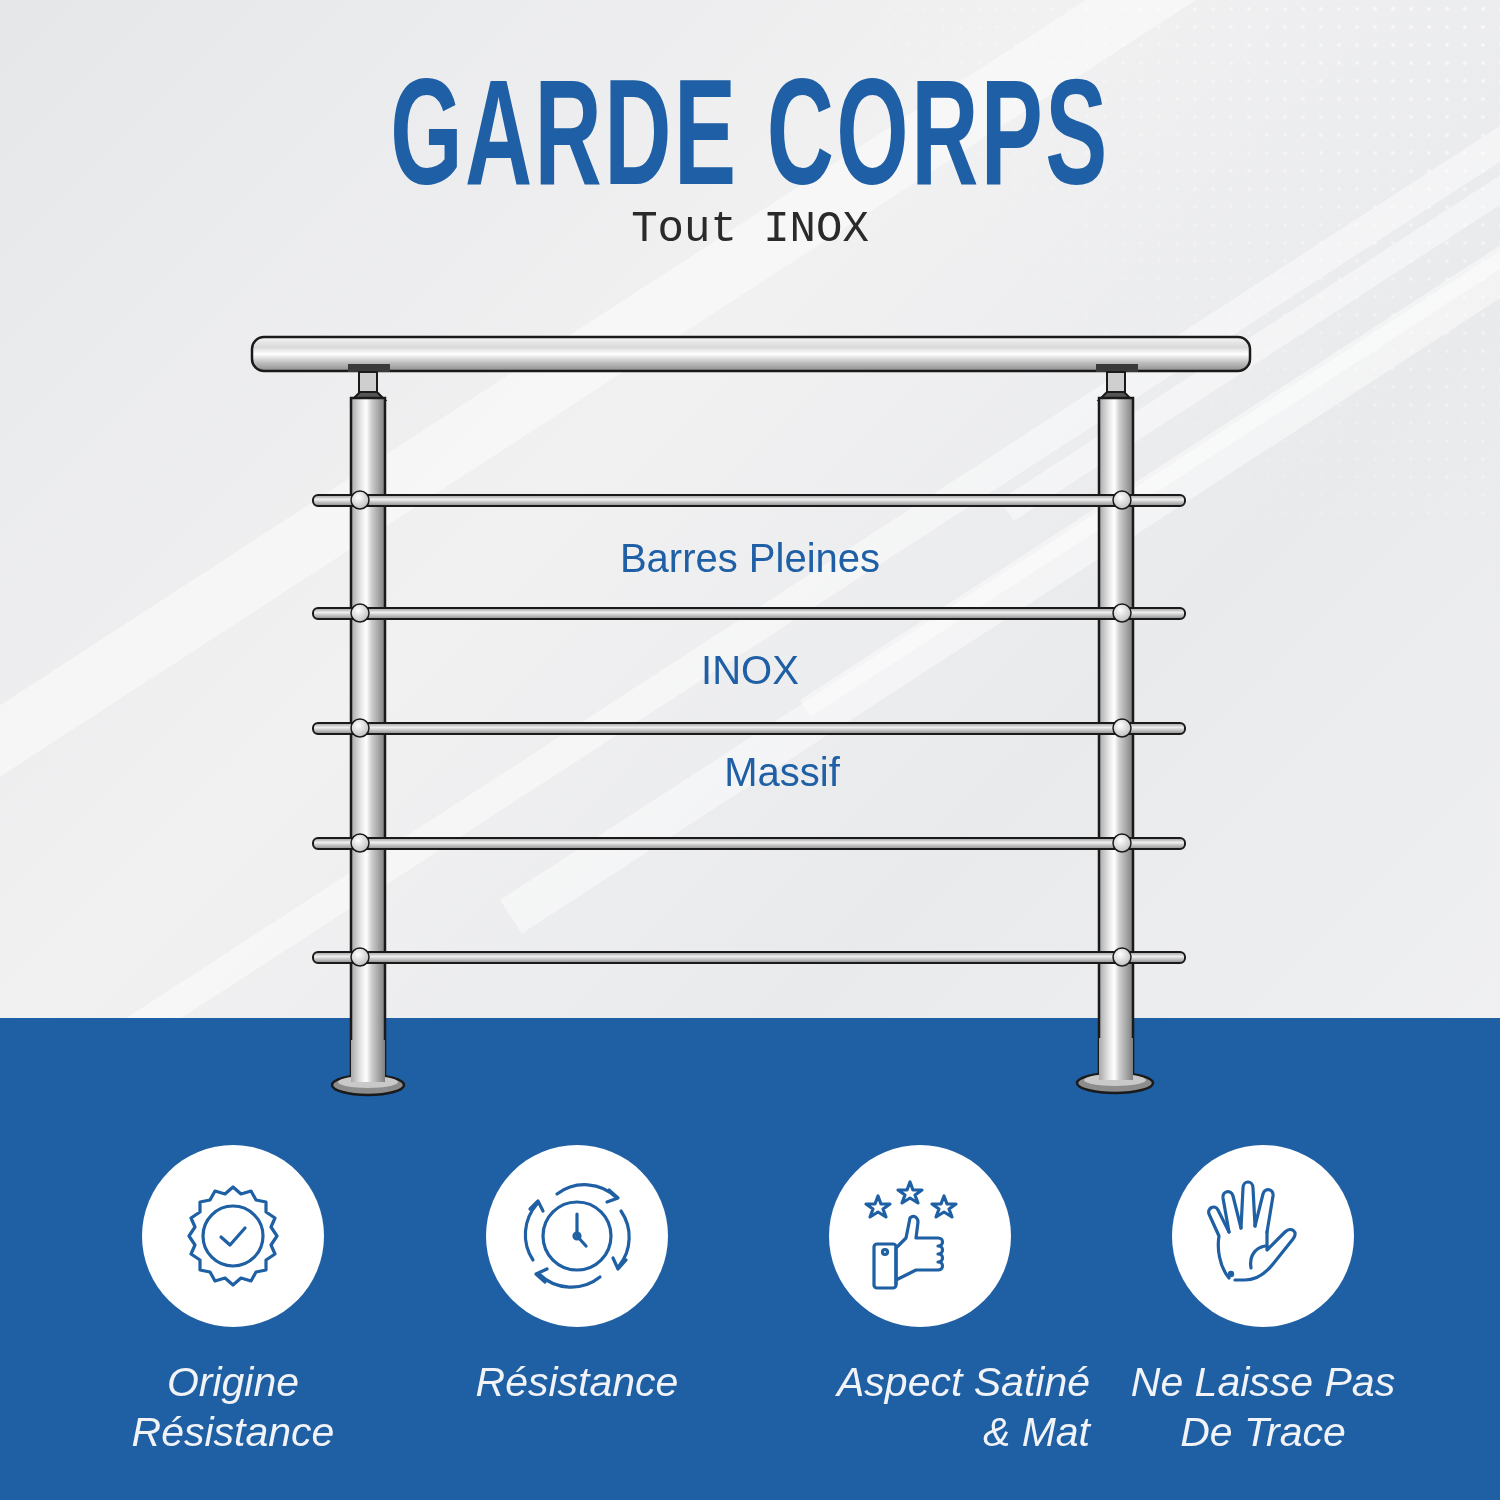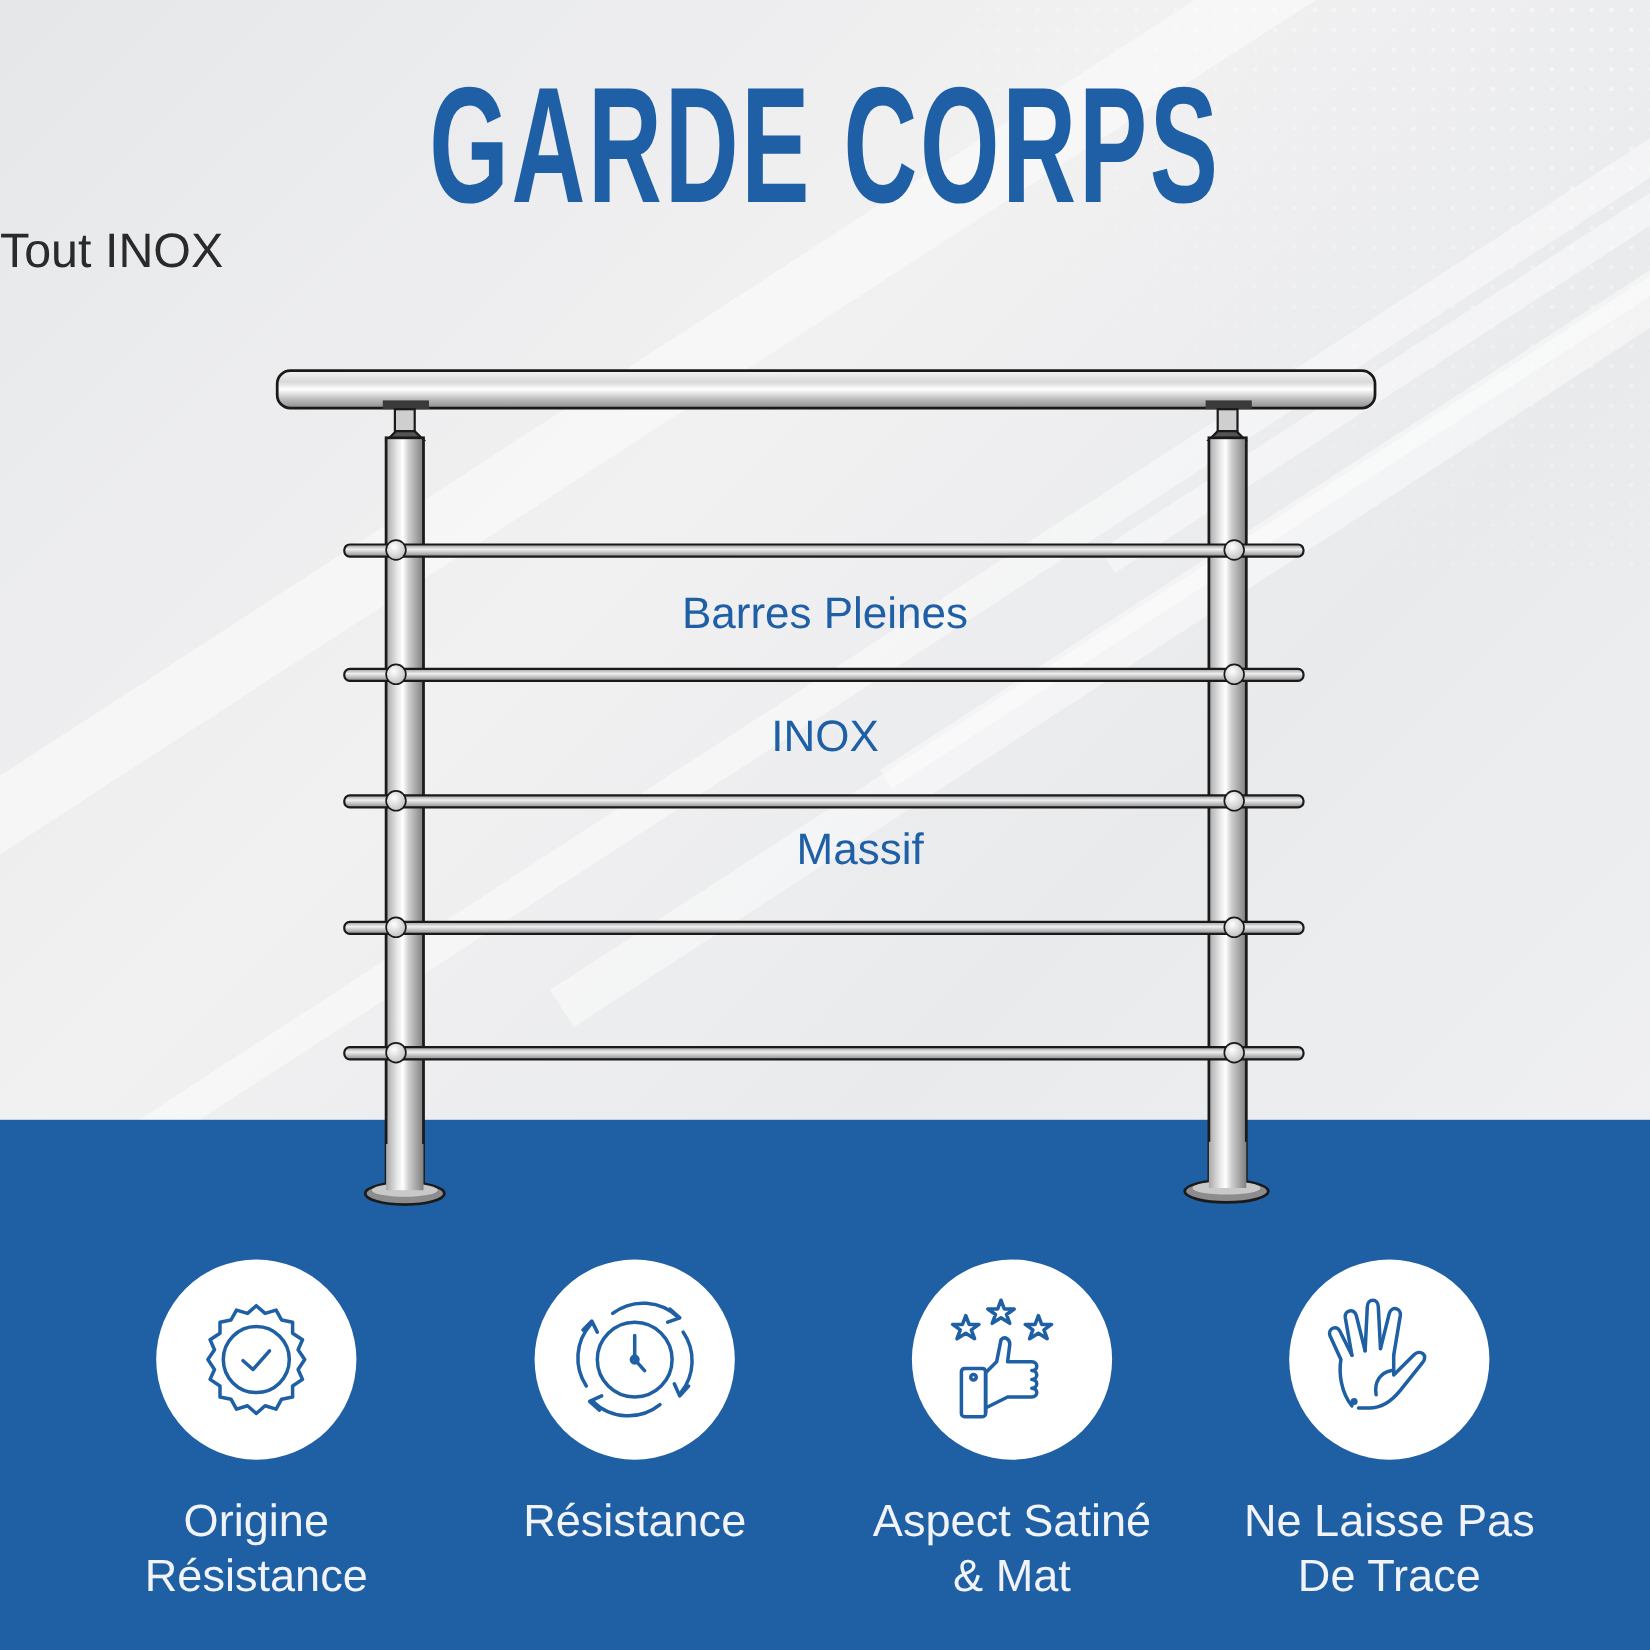--- a/index.html
+++ b/index.html
@@ -11,25 +11,25 @@
   .dots{position:absolute;right:0;top:0;width:620px;height:520px;
     background-image:radial-gradient(circle,rgba(255,255,255,0.85) 1.8px,transparent 2.2px);
     background-size:18px 18px;opacity:0.7;
     -webkit-mask-image:linear-gradient(225deg,#000 0%,rgba(0,0,0,0.4) 45%,transparent 75%);
     mask-image:linear-gradient(225deg,#000 0%,rgba(0,0,0,0.4) 45%,transparent 75%);}
   .blue-band{position:absolute;left:0;top:1018px;width:1500px;height:482px;}
   .title{position:absolute;left:0;top:62px;width:1500px;text-align:center;
     font-family:"Liberation Sans","DejaVu Sans",sans-serif;font-weight:bold;
     font-size:150px;line-height:140px;letter-spacing:4px;
     transform:scaleX(0.62);transform-origin:center top;}
-  .subtitle{position:absolute;left:0;top:203px;width:1500px;
-    font-size:44px;line-height:52px;color:#2a2a2a;}
+  .subtitle{position:absolute;left:0;top:203px;width:1500px;text-align:center;
+    font-size:44px;line-height:52px;color:#2a2a2a;font-family:Liberation Mono, monospace;}
   .rail-svg{position:absolute;left:0;top:0;}
   .mid-label{position:absolute;left:0;width:1500px;text-align:center;font-size:40px;line-height:48px;}
-  .feature{position:absolute;width:340px;text-align:center;}
+  .feature{position:absolute;width:340px;text-align:center;font-style:italic;}
   .feature .circle{width:182px;height:182px;border-radius:50%;background:#ffffff;margin:0 auto;
     display:flex;align-items:center;justify-content:center;}
   .feature .label{margin-top:30px;color:#f1f3f7;font-size:41px;line-height:50px;}
 </style>
 </head>
 <body>
 
 <div class="bg-stripes">
   <div class="stripe" style="left:-300px;top:900px;"></div>
   <div class="stripe" style="left:0px;top:1100px;height:30px;"></div>
@@ -156,21 +156,21 @@
       <path d="M28 106 L19 98 L30 93"></path>
       <path d="M16 84 A46 46 0 0 1 20 28"></path>
       <path d="M13 33 L21 25 L26 35"></path>
     </svg>
   </div>
   <div class="label">
     <div>Résistance</div>
   </div>
 </div>
 
-<div class="feature" style="left:750px;top:1145px;">
+<div class="feature" style="left:750px;top:1145px;text-align:right;">
   <div class="circle">
     <svg width="120" height="120" viewBox="0 0 120 120" fill="none" stroke="#1f5fa3" stroke-width="3.2" stroke-linecap="round" stroke-linejoin="round">
       <path d="M18 20 L21 28 L30 28 L23 33 L26 41 L18 36 L10 41 L13 33 L6 28 L15 28 Z"></path>
       <path d="M50 6 L53 14 L62 14 L55 19 L58 27 L50 22 L42 27 L45 19 L38 14 L47 14 Z"></path>
       <path d="M84 20 L87 28 L96 28 L89 33 L92 41 L84 36 L76 41 L79 33 L72 28 L81 28 Z"></path>
       <rect x="14" y="68" width="22" height="44" rx="3"></rect>
       <circle cx="25" cy="76" r="2.5"></circle>
       <path d="M36 108 L36 72 L46 62 L50 42 C54 38 58 42 58 46 L56 62 L78 62 C84 62 84 70 78 70 M78 70 C84 70 84 78 78 78 M78 78 C84 78 84 86 78 86 M78 86 C84 86 84 94 78 94 L56 94 L36 104"></path>
     </svg>
   </div>

